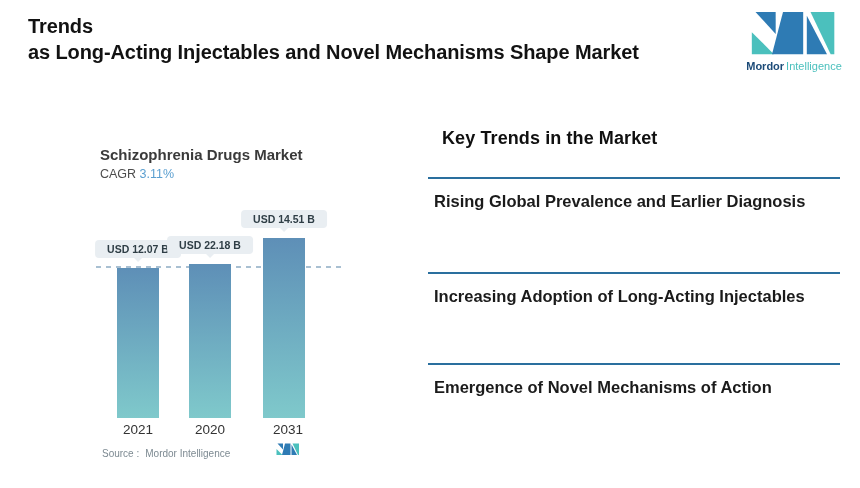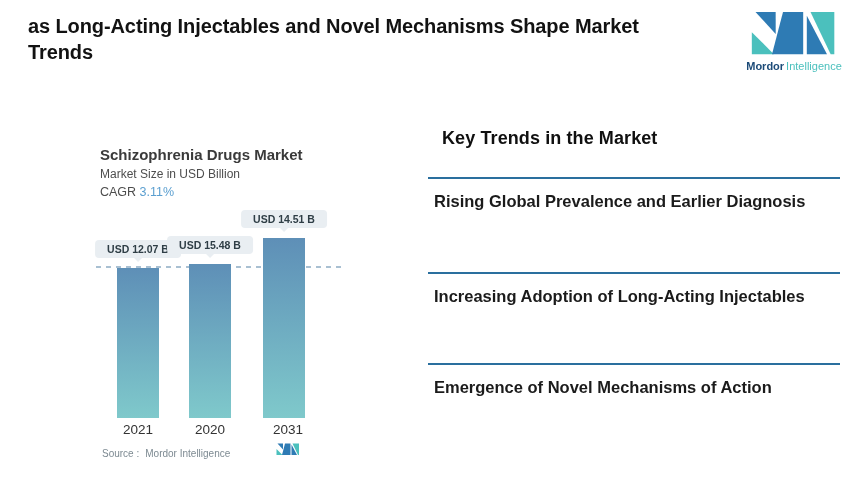--- a/index.html
+++ b/index.html
@@ -70,22 +70,22 @@
   }
   .trend-item .trend-title{font-size:16.5px;font-weight:700;color:#1b1b1b;line-height:26px;}
   .trend-1{top:53px;}
   .trend-2{top:148px;}
   .trend-3{top:239px;}
 </style>
 </head>
 <body>
 
 <div class="main-title">
+  <div>Trends</div>
   <div>as Long-Acting Injectables and Novel Mechanisms Shape Market</div>
-  <div>Trends</div>
 </div>
 
 <div class="brand-block">
   <svg width="88" height="48" viewBox="0 0 96 52">
     <defs>
       <g id="mi-m">
         <polygon points="6,2 28,2 28,26" fill="#2e7bb4"></polygon>
         <polygon points="2,24 26,48 2,48" fill="#4bc0bd"></polygon>
         <polygon points="36,2 58,2 58,48 24,48" fill="#2e7bb4"></polygon>
         <polygon points="66,2 92,2 92,48 88,48" fill="#4bc0bd"></polygon>
@@ -94,33 +94,32 @@
     </defs>
     <use href="#mi-m"></use>
   </svg>
   <div class="brand-text">
     <span class="bold">Mordor</span><span class="light">Intelligence</span>
   </div>
 </div>
 
 <div class="chart-card">
   <div class="chart-title">Schizophrenia Drugs Market</div>
-  <div class="chart-sub">Market Size in USD Billion</div>
   <div class="chart-cagr">
     <span>CAGR</span>
     <span class="cagr-val">3.11%</span>
   </div>
 
   <div class="plot" id="plot">
       <div class="refline" style="bottom: 149.731px;"></div>
       <div class="bar" style="left: 42px; height: 149.731px;"></div>
       <div class="badge" style="left: 42px; bottom: 159.731px;">USD 12.07 B</div>
       <div class="year-label" style="left: 42px;">2021</div>
       <div class="bar" style="left: 114px; height: 154.445px;"></div>
-      <div class="badge" style="left: 114px; bottom: 164.445px;">USD 15.48 B</div>
+      <div class="badge" style="left: 114px; bottom: 164.445px;">USD 22.18 B</div>
       <div class="year-label" style="left: 114px;">2020</div>
       <div class="bar" style="left: 188px; height: 180px;"></div>
       <div class="badge" style="left: 188px; bottom: 190px;">USD 14.51 B</div>
       <div class="year-label" style="left: 192px; text-align: center;">2031</div>
     </div>
 
   <div class="source-row">
     <span>Source :</span><span class="src-val">Mordor Intelligence</span>
   </div>
   <svg class="mini-logo" width="24" height="13" viewBox="0 0 96 52">

